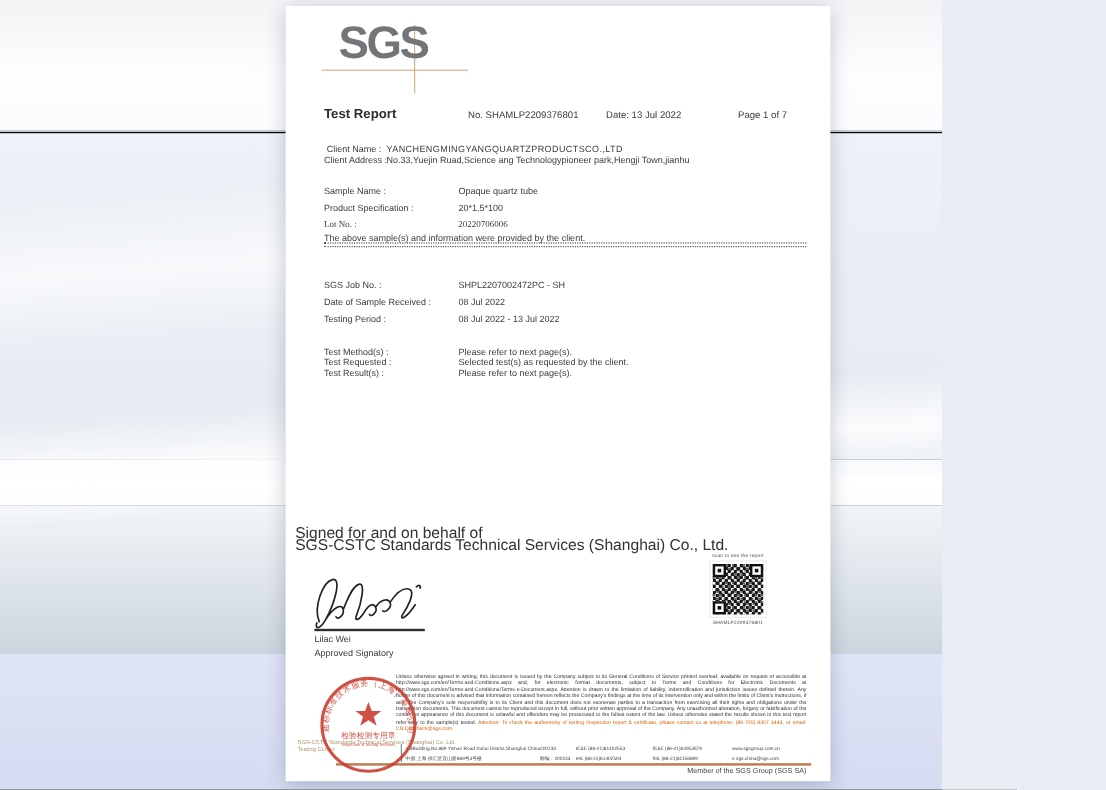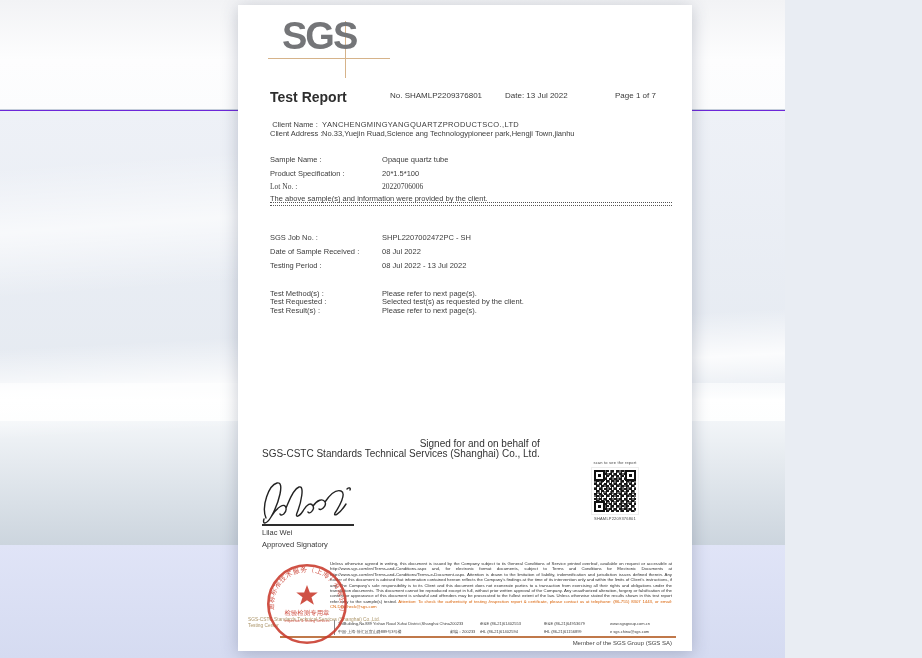--- a/index.html
+++ b/index.html
@@ -1,18 +1,18 @@
 <!DOCTYPE html>
 <html><head>
 <meta charset="utf-8">
 <style>
   html,body{margin:0;padding:0;background:#e9edf3;}
   *{box-sizing:border-box;}
   body{font-family:"Liberation Sans","DejaVu Sans",sans-serif;}
-  .stage{position:relative;width:785px;height:658px;overflow:hidden;background:#6d28d9;}
+  .stage{position:relative;width:785px;height:658px;overflow:hidden;background:#000000;}
   .bg{position:absolute;left:0;width:100%;}
   .bg1{top:0;height:110px;background:linear-gradient(180deg,#f2f3f5,#fdfdfe 55%,#fbfcfd);border-bottom:1px solid #c3ccd9;}
   .bg2{top:111px;height:272px;background:linear-gradient(180deg,#eef1f7,#e5eaf1);}
   .bg3{top:383px;height:38px;background:linear-gradient(180deg,#f4f7fa,#ffffff 45%,#fdfefe);}
   .bg4{top:421px;height:124px;background:linear-gradient(180deg,#f2f5f8,#ccd5de);}
   .bg5{top:545px;height:113px;background:linear-gradient(180deg,#e0e4f7,#d5dbf1);}
   .streak{position:absolute;pointer-events:none;}
   .streak1{left:-120px;top:150px;width:760px;height:130px;transform:rotate(-4deg);
     background:linear-gradient(180deg,rgba(255,255,255,0),rgba(255,255,255,.65) 50%,rgba(255,255,255,0));}
   .streak2{left:-80px;top:330px;width:900px;height:90px;transform:rotate(-3deg);
@@ -21,35 +21,35 @@
   .doc{position:absolute;left:238px;top:5px;width:454px;height:646px;background:#ffffff;
     box-shadow:0 3px 16px rgba(50,60,90,.28);z-index:2;color:#3a3a3a;}
 
   
   .logo-text{position:absolute;left:44px;top:10px;font-size:38px;font-weight:700;color:#747578;letter-spacing:-2px;}
   .logo-hline{position:absolute;left:30px;top:53px;width:122px;height:1px;background:#d6b38a;}
   .logo-vline{position:absolute;left:107px;top:16px;width:1px;height:57px;background:#d6b38a;}
 
   
   .hdr{position:absolute;left:32px;top:86px;width:400px;font-size:8px;}
-  .hdr .title{position:absolute;left:0;top:-2px;font-size:14px;font-weight:700;color:#2e2e2e;}
+  .hdr .title{position:absolute;left:0;top:-2px;font-size:11px;font-weight:700;color:#2e2e2e;}
   .hdr .no{position:absolute;left:120px;top:0;}
   .hdr .date{position:absolute;left:235px;top:0;}
   .hdr .pageno{position:absolute;left:322px;top:0;padding-left:23px;}
 
   .line{position:absolute;left:32px;font-size:7.5px;color:#3c3c3c;white-space:nowrap;}
   .lab-c{display:inline-block;width:50px;}
   .lab-w{display:inline-block;width:110px;}
   .val-wide{letter-spacing:.35px;}
 
   .sep{position:absolute;left:32px;top:197px;width:402px;height:4px;
     border-top:1px dotted #555;border-bottom:1px dotted #555;}
 
   
-  .signed{position:absolute;left:24px;top:434px;font-size:10px;line-height:10px;color:#333;text-align:right;}
+  .signed{position:absolute;left:8px;top:434px;font-size:13px;line-height:10px;color:#333;}
   .sig-svg{position:absolute;left:20px;top:468px;}
   .sig-underline{position:absolute;left:24px;top:519px;width:92px;height:1.5px;background:#2d2d2d;}
   .sig-name{position:absolute;left:24px;top:523px;font-size:7.5px;}
   .sig-title{position:absolute;left:24px;top:535px;font-size:7.5px;}
 
   
   .qr-wrap{position:absolute;left:352px;top:455px;width:50px;text-align:center;}
   .qr-cap{font-size:4px;color:#444;letter-spacing:.2px;}
   .qr{position:relative;width:48px;height:48px;margin:2px auto 1px;background:#fff;border:1px solid #eee;}
   .qr-n1{position:absolute;inset:2px;background:repeating-conic-gradient(#161616 0% 25%,transparent 0% 50%) 0 0/5px 5px;}

